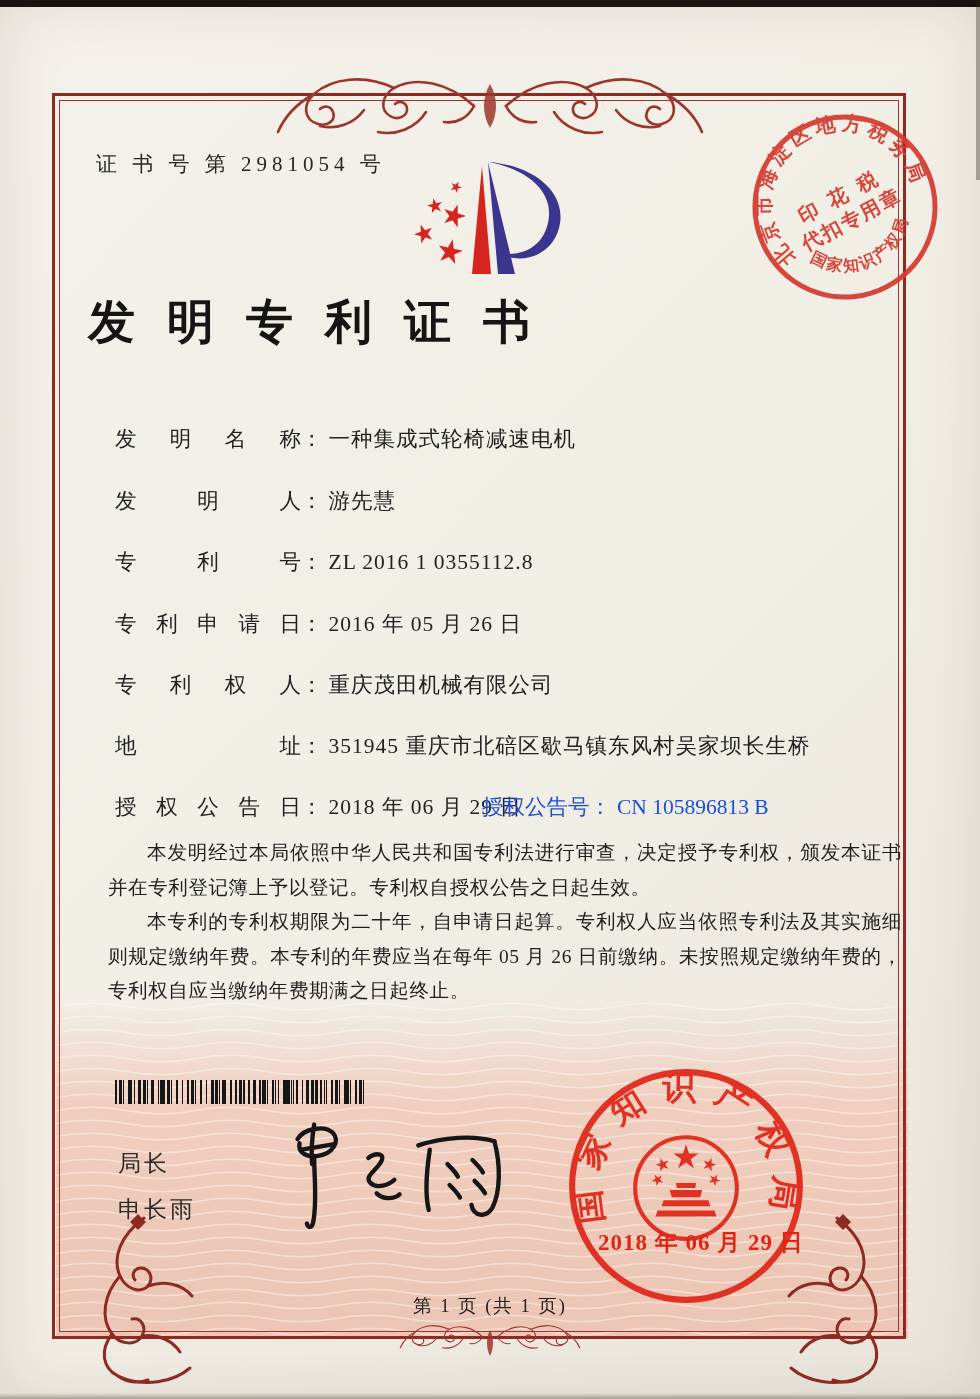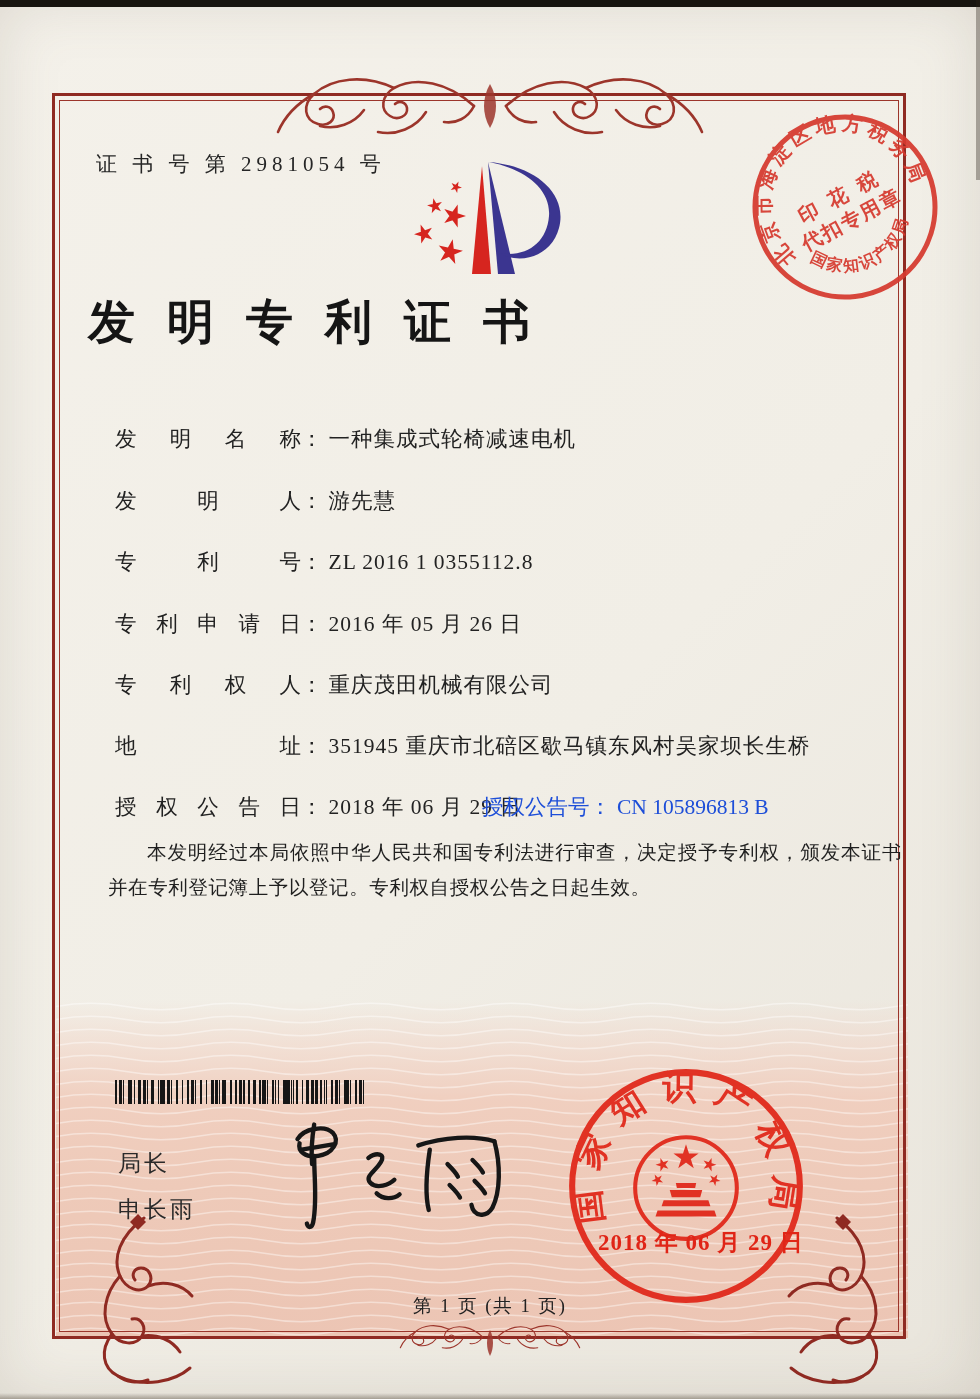--- a/index.html
+++ b/index.html
@@ -224,20 +224,21 @@
 </div>
 <div class="row" style="top:792px">
   <span class="label">授权公告日</span><span class="colon">：</span><span class="value">2018 年 06 月 29 日</span>
 </div>
 <div class="row-right" style="top:792px">
   <span>授权公告号</span><span class="colon">：</span><span class="value">CN 105896813 B</span>
 </div>
 
 <div class="paragraphs">
   <p>本发明经过本局依照中华人民共和国专利法进行审查，决定授予专利权，颁发本证书并在专利登记簿上予以登记。专利权自授权公告之日起生效。</p>
+  <p>本专利的专利权期限为二十年，自申请日起算。专利权人应当依照专利法及其实施细则规定缴纳年费。本专利的年费应当在每年 05 月 26 日前缴纳。未按照规定缴纳年费的，专利权自应当缴纳年费期满之日起终止。</p>
 </div>
 
 <div class="barcode"></div>
 
 <div class="signer-title">局长</div>
 <div class="signer-name">申长雨</div>
 
 <svg class="signature" width="270" height="125" viewBox="0 0 240 120">
   <g stroke="#161616" fill="none" stroke-width="4.2" stroke-linecap="round" stroke-linejoin="round">
     <path d="M52,14 C50,26 49,40 50,52"></path>

